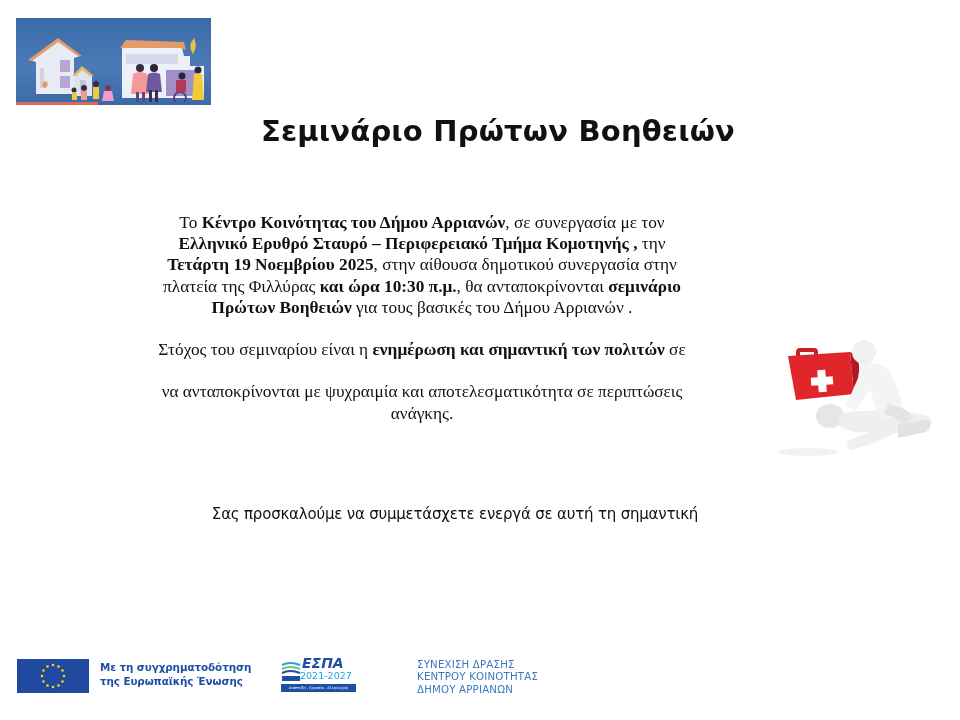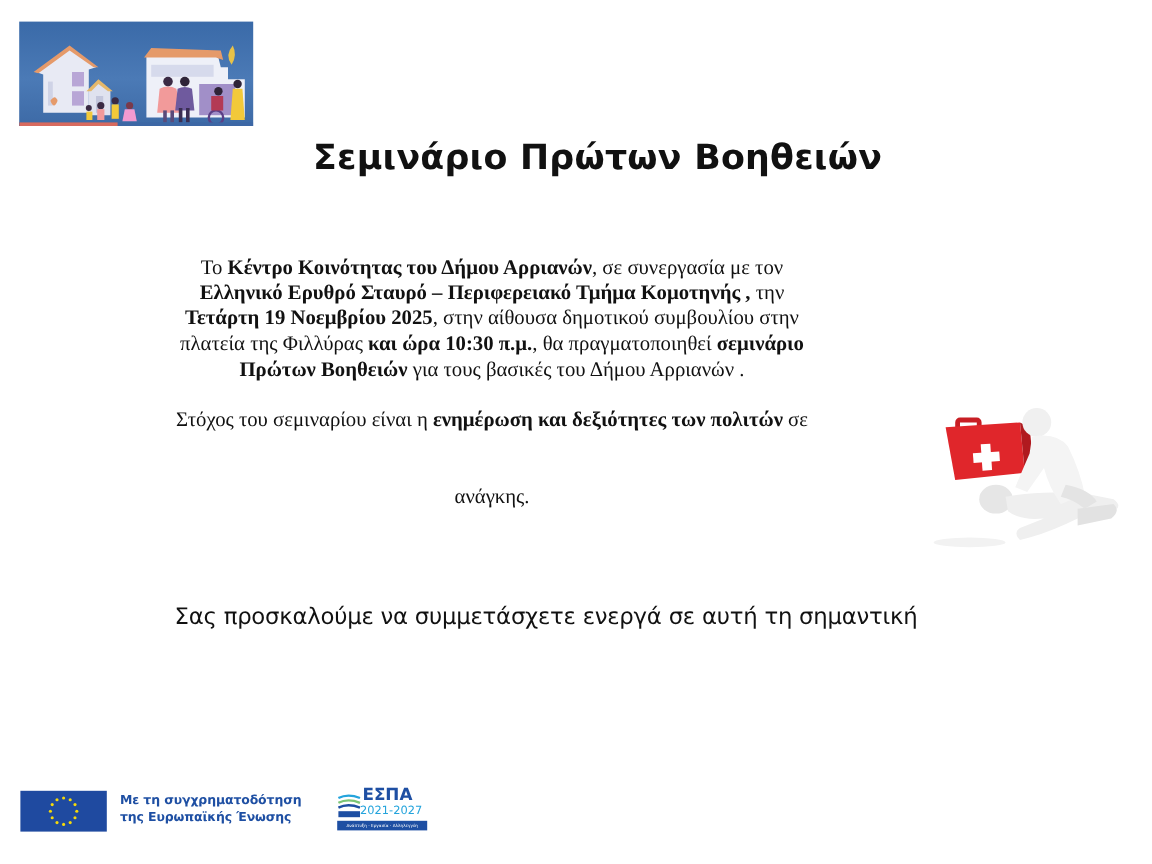--- a/index.html
+++ b/index.html
@@ -20,50 +20,50 @@
     .header-img .ground { position: absolute; left: 0; bottom: 0; width: 100%; height: 3px; background: #3d67a5; }
     .header-img .ground-red { position: absolute; left: 0; bottom: 0; width: 82px; height: 3px; background: #d86a5e; }
 
     .title {
       position: absolute; left: 0; top: 114px; width: 996px; text-align: center;
       font-family: "DejaVu Sans", sans-serif; font-weight: bold;
       font-size: 29px; color: #111; letter-spacing: 0.2px;
     }
 
     .body-text {
-      position: absolute; left: 60px; top: 212px; width: 700px;
+      position: absolute; left: 72px; top: 212px; width: 700px;
       font-family: "Liberation Serif", serif; font-size: 17.3px; line-height: 21.2px;
       color: #111; text-align: center;
     }
     .body-text p { margin: 0; }
     .body-text .gap { height: 21px; }
     .body-text b { font-weight: bold; }
 
     .invite {
       position: absolute; left: 60px; top: 500px; width: 790px;
-      font-family: "DejaVu Sans", sans-serif; font-size: 19px; line-height: 29px;
+      font-family: "DejaVu Sans", sans-serif; font-size: 15px; line-height: 29px;
       color: #111; text-align: center; letter-spacing: -0.2px;
     }
 
     .firstaid-img { position: absolute; left: 768px; top: 334px; width: 180px; height: 130px; }
 
     
     .eu-flag {
       position: absolute; left: 17px; top: 659px; width: 72px; height: 34px;
       background: #1f4aa0;
     }
     .eu-text {
       position: absolute; left: 100px; top: 661px; width: 170px;
       font-family: "DejaVu Sans", sans-serif; font-weight: bold; font-size: 10.4px; line-height: 13.5px;
       color: #1e4fa3; letter-spacing: -0.1px;
     }
     .espa-logo { position: absolute; left: 280px; top: 657px; width: 76px; height: 38px; }
     .espa-title {
       position: absolute; left: 302px; top: 655px;
-      font-family: "DejaVu Sans", sans-serif; font-weight: bold; font-size: 14px; color: #1e4fa3;
+      font-family: "DejaVu Sans", sans-serif; font-weight: bold; font-size: 14px; color: #1e4fa3; font-style: italic;
     }
     .espa-years {
       position: absolute; left: 300px; top: 670px;
       font-family: "DejaVu Sans", sans-serif; font-weight: normal; font-size: 9.5px; color: #24a4dc;
     }
     .espa-sub {
       position: absolute; left: 281px; top: 684px; width: 75px; height: 8px; background: #1e4fa3;
       font-family: "DejaVu Sans", sans-serif; font-size: 3.5px; color: #fff; line-height: 8px; text-align: center;
       overflow: hidden;
     }
@@ -124,29 +124,29 @@
     <div class="ground"></div>
     <div class="ground-red"></div>
   </div>
 
   <div class="title">Σεμινάριο Πρώτων Βοηθειών</div>
 
   <div class="body-text">
     <p>
       <span>Το </span><b>Κέντρο Κοινότητας του Δήμου Αρριανών</b><span>, σε συνεργασία με τον</span><br>
       <b>Ελληνικό Ερυθρό Σταυρό – Περιφερειακό Τμήμα Κομοτηνής ,</b><span> την</span><br>
-      <b>Τετάρτη 19 Νοεμβρίου 2025</b><span>, στην αίθουσα δημοτικού συμβουλίου στην</span><br>
-      <span>πλατεία της Φιλλύρας </span><b>και ώρα 10:30 π.μ.</b><span>, θα πραγματοποιηθεί </span><b>σεμινάριο</b><br>
+      <b>Τετάρτη 19 Νοεμβρίου 2025</b><span>, στην αίθουσα δημοτικού συνεργασία στην</span><br>
+      <span>πλατεία της Φιλλύρας </span><b>και ώρα 10:30 π.μ.</b><span>, θα ανταποκρίνονται </span><b>σεμινάριο</b><br>
       <b>Πρώτων Βοηθειών</b><span> για τους βασικές του Δήμου Αρριανών .</span>
     </p>
     <div class="gap"></div>
     <p>
-      <span>Στόχος του σεμιναρίου είναι η </span><b>ενημέρωση και δεξιότητες των πολιτών</b><span> σε</span><br>
+      <span>Στόχος του σεμιναρίου είναι η </span><b>ενημέρωση και σημαντική των πολιτών</b><span> σε</span><br>
       <br>
-      <br>
+      <span>να ανταποκρίνονται με ψυχραιμία και αποτελεσματικότητα σε περιπτώσεις</span><br>
       <span>ανάγκης.</span>
     </p>
   </div>
 
   <div class="firstaid-img">
     <svg width="180" height="130" viewBox="0 0 180 130">
 
       <rect x="30" y="16" width="18" height="8" rx="2" fill="none" stroke="#c81e24" stroke-width="4"></rect>
       <path d="M20,22 l62,-4 l4,42 l-58,6 z" fill="#e0262b"></path>
       <path d="M82,18 l8,4 l4,40 l-8,-2z" fill="#b01a1f"></path>
@@ -196,13 +196,18 @@
       <path d="M2,8 q8,-4 18,0" stroke="#24a4dc" stroke-width="2" fill="none"></path>
       <path d="M2,12 q8,-4 18,0" stroke="#7cc576" stroke-width="2" fill="none"></path>
       <path d="M2,16 q8,-4 18,0" stroke="#1e4fa3" stroke-width="2" fill="none"></path>
       <rect x="2" y="19" width="18" height="5" fill="#1e4fa3"></rect>
     </svg>
   </div>
   <div class="espa-title">ΕΣΠΑ</div>
   <div class="espa-years">2021-2027</div>
   <div class="espa-sub">Ανάπτυξη - Εργασία - Αλληλεγγύη</div>
 
+  <div class="program-text">
+    <div>ΣΥΝΕΧΙΣΗ ΔΡΑΣΗΣ</div>
+    <div>ΚΕΝΤΡΟΥ ΚΟΙΝΟΤΗΤΑΣ</div>
+    <div>ΔΗΜΟΥ ΑΡΡΙΑΝΩΝ</div>
+  </div>
 </div>
 
 </body></html>

